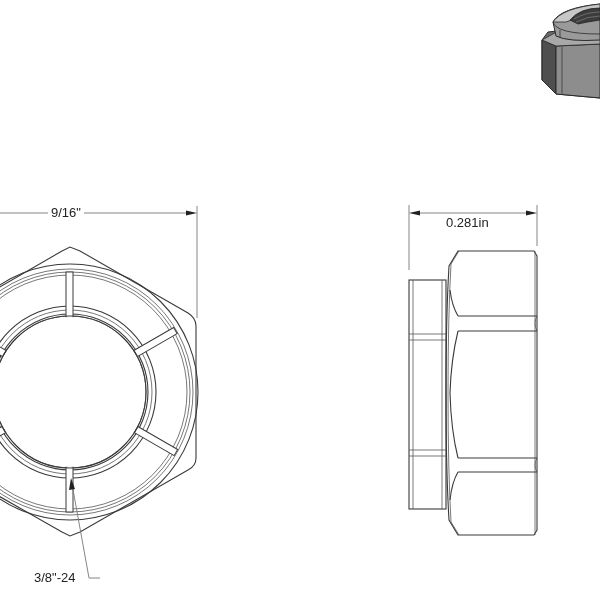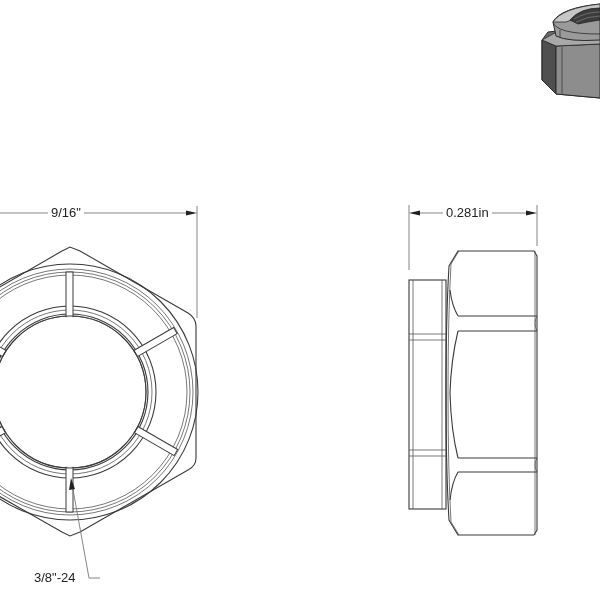--- a/index.html
+++ b/index.html
@@ -120,14 +120,14 @@
   <g>
     <line class="dimln" x1="409" y1="205" x2="409" y2="270"></line>
     <line class="dimln" x1="537" y1="205" x2="537" y2="246"></line>
     <line class="dimln" x1="414" y1="213" x2="532" y2="213"></line>
     <polygon points="409,213 420,210.5 420,215.5" fill="#222"></polygon>
     <polygon points="537,213 526,210.5 526,215.5" fill="#222"></polygon>
   </g>
 </svg>
 
 <div class="dim-label" style="left:48px; top:206px;">9/16"</div>
-<div class="dim-label" style="left:443px; top:206px;text-align:center;">0.281in</div>
+<div class="dim-label" style="left:443px; top:216px;text-align:center;">0.281in</div>
 <div class="dim-label" style="left:34px; top:571px; padding:0;">3/8"-24</div>
 
 </body></html>

